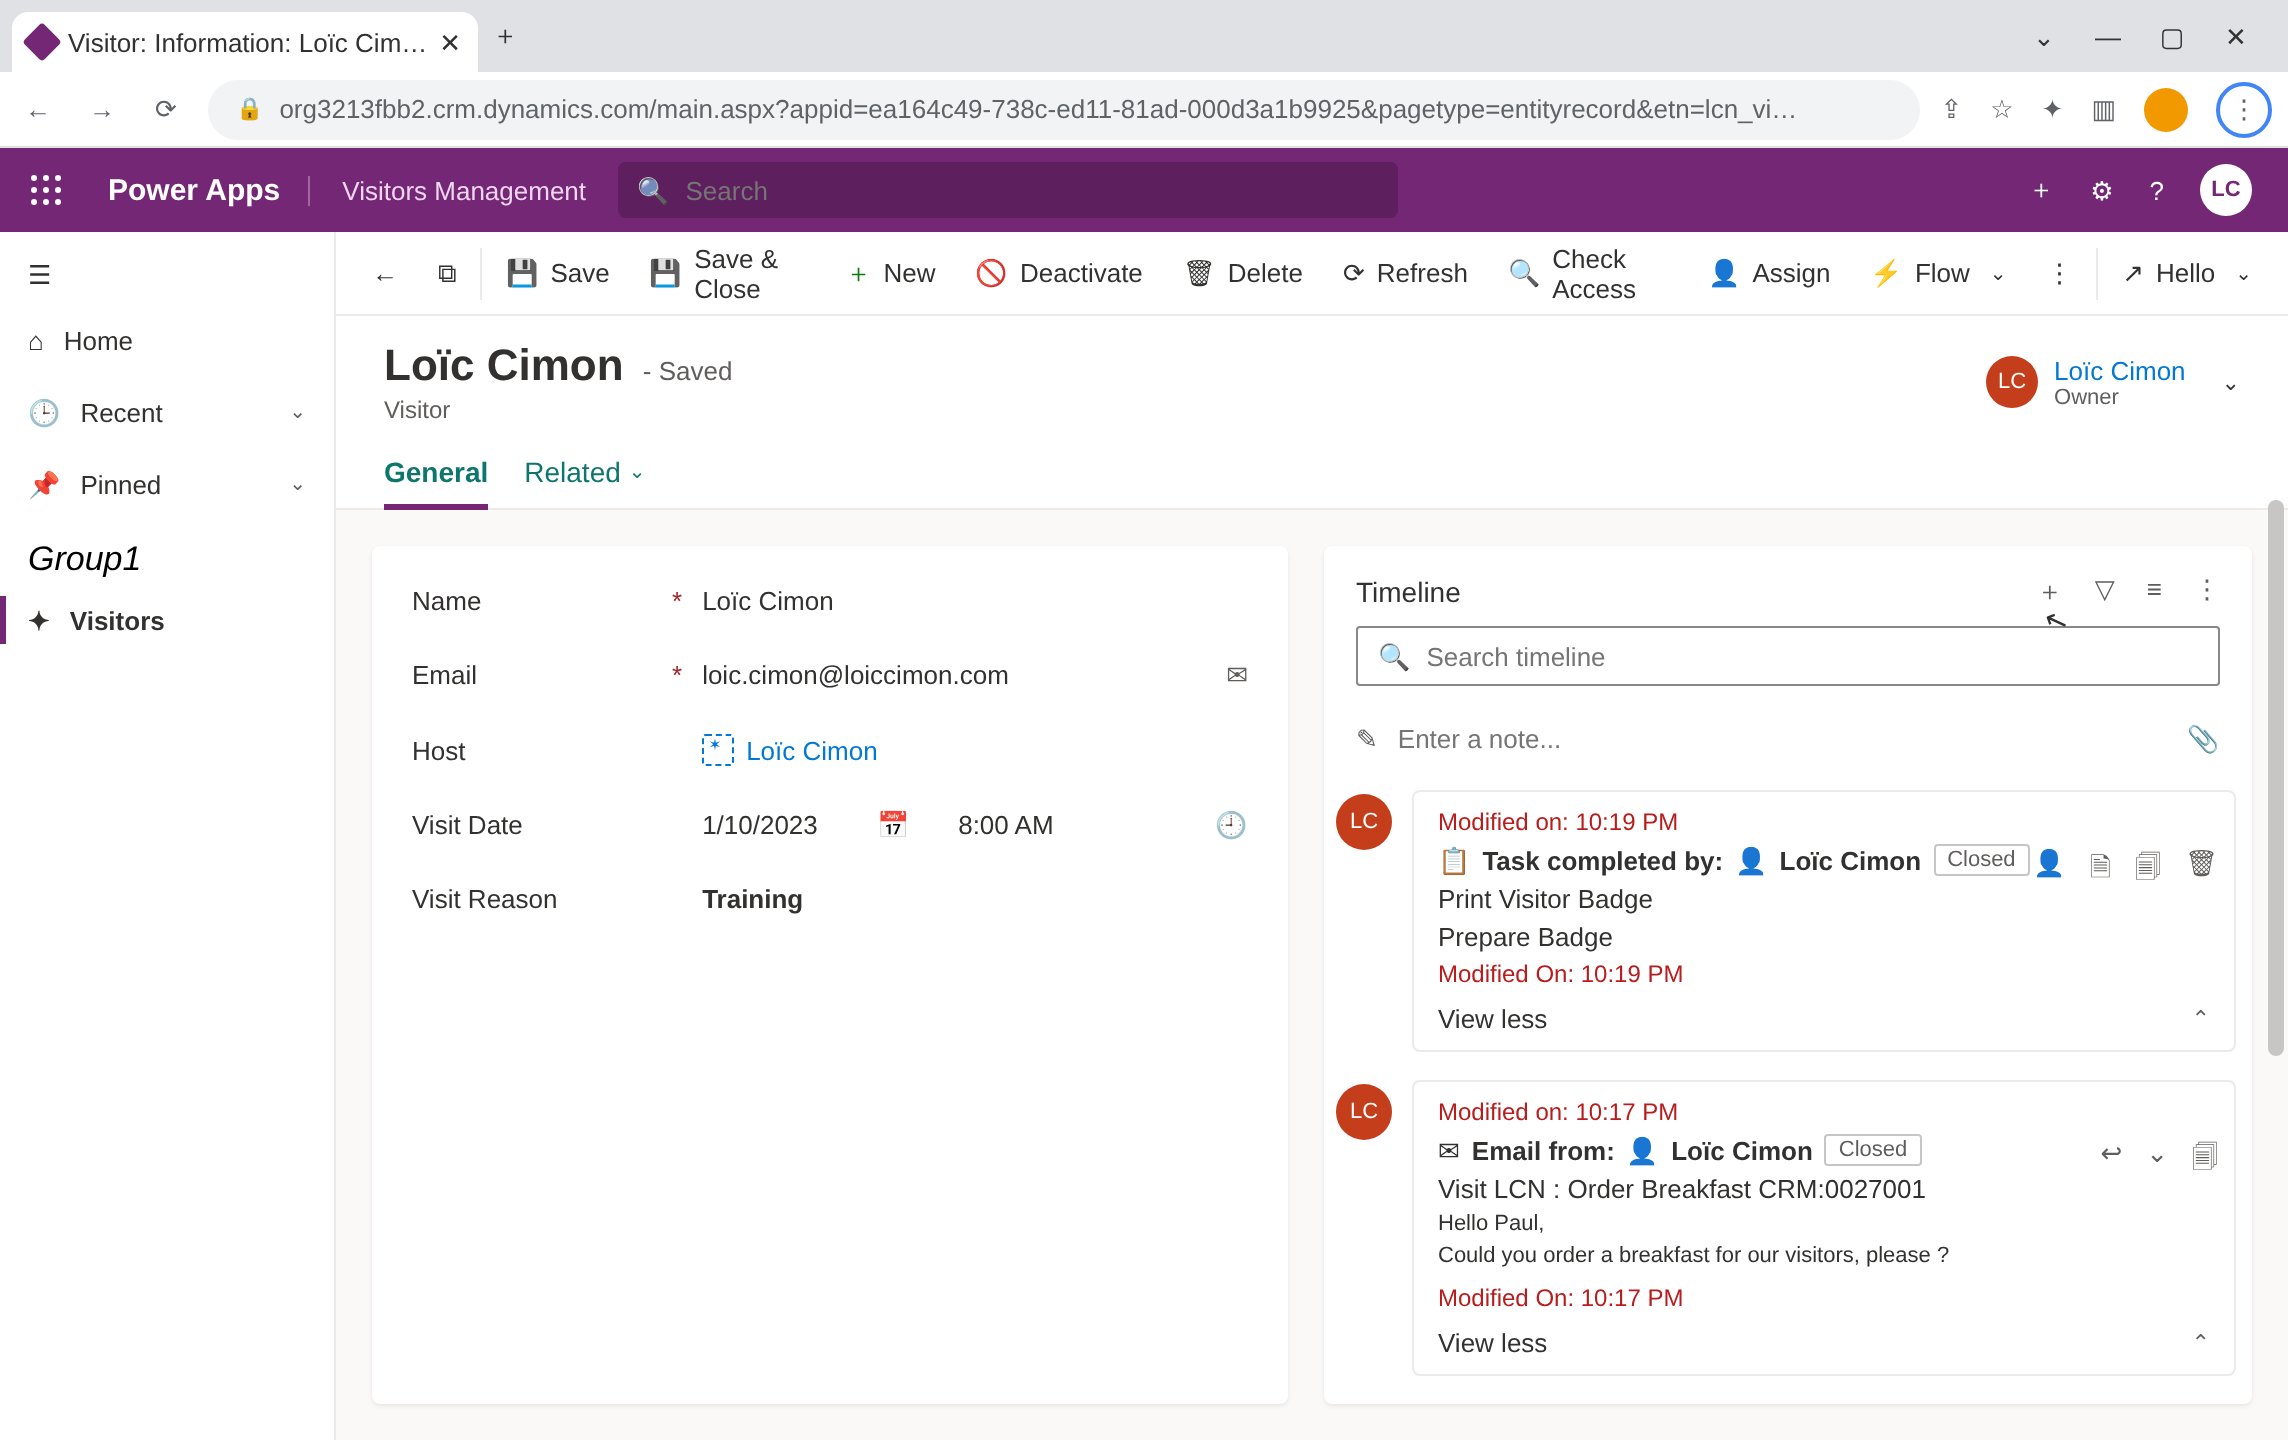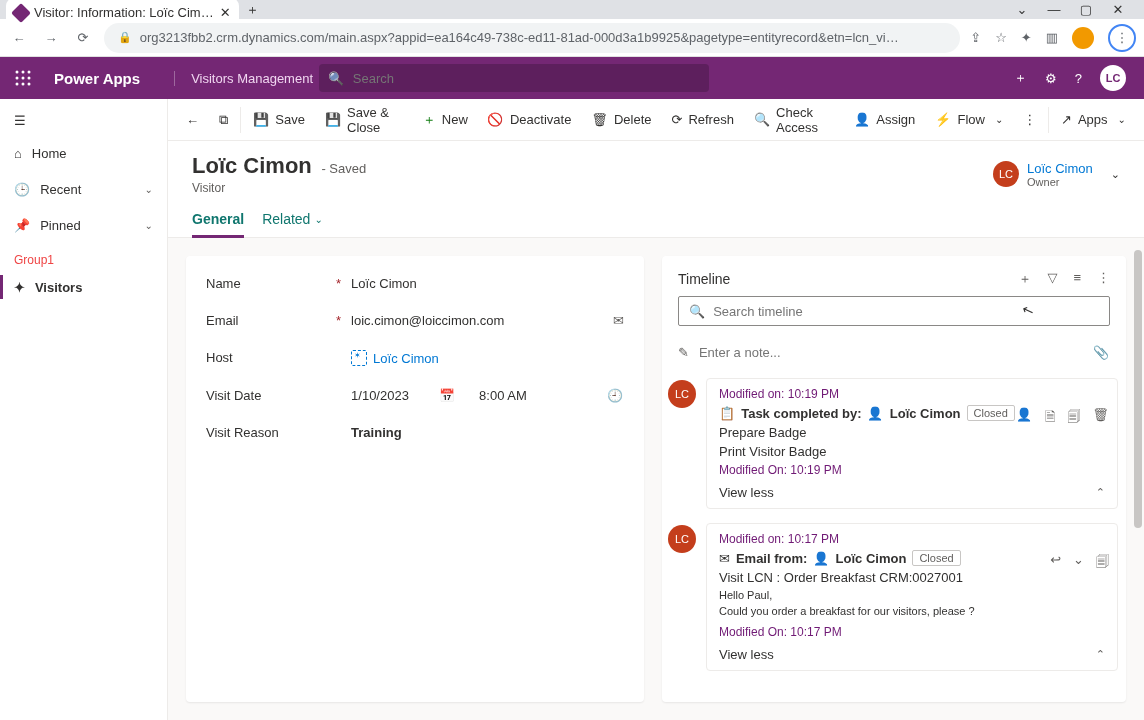--- a/index.html
+++ b/index.html
@@ -1,52 +1,52 @@
 <!DOCTYPE html>
 <html><head>
 <meta charset="utf-8">
 <style>
 * { box-sizing: border-box; margin: 0; padding: 0; }
 body { font-family: "Segoe UI", Tahoma, sans-serif; font-size: 13px; color: #323130; background: #fff; overflow: hidden; }
 .window { width: 1144px; height: 720px; display: flex; flex-direction: column; }
 
 
-.browser-tabs { height: 19px; background: #dfe1e5; display: flex; align-items: center; padding: 0 6px; }
+.browser-tabs { height: 36px; background: #dfe1e5; display: flex; align-items: center; padding: 0 6px; }
 .tab { background: #fff; height: 30px; margin-top: 6px; border-radius: 8px 8px 0 0; display: flex; align-items: center; padding: 0 8px; min-width: 180px; gap: 6px; }
 .tab .favicon { width: 14px; height: 14px; background: #742774; border-radius: 2px; transform: rotate(45deg); }
 .tab .close { margin-left: auto; cursor: pointer; }
 .newtab { width: 28px; height: 28px; display: flex; align-items: center; justify-content: center; cursor: pointer; }
 .winbtns { margin-left: auto; display: flex; gap: 16px; padding-right: 12px; color: #333; }
 .winbtns span { width: 16px; text-align: center; cursor: pointer;}
 
 .addr-bar { height: 38px; background: #fff; display: flex; align-items: center; padding: 0 8px; gap: 10px; border-bottom: 1px solid #e0e0e0;}
 .navbtn { width: 22px; height:22px; display:flex;align-items:center;justify-content:center;cursor:pointer;color:#5f6368;}
 .url-box { flex:1; background:#f1f3f4; border-radius:20px; height:30px;display:flex;align-items:center;padding:0 14px;color:#5f6368;gap:8px;overflow:hidden;}
 .url-box .lock{font-size:11px;}
 .url-text{white-space:nowrap;overflow:hidden;text-overflow:ellipsis;font-size:13px;}
 .addr-icons{display:flex;gap:14px;align-items:center;color:#5f6368;}
 .chrome-avatar{width:22px;height:22px;border-radius:50%;background:#f29900;}
 .chrome-menu{width:28px;height:28px;border-radius:50%;border:2px solid #4285f4;display:flex;align-items:center;justify-content:center;}
 
 
 .app-header{height:42px;background:#742774;color:#fff;display:flex;align-items:center;padding:0 6px;gap:14px;}
 .waffle{width:34px;height:34px;display:flex;align-items:center;justify-content:center;cursor:pointer;}
 .app-title{font-size:15px;font-weight:600;}
-.app-sub{font-size:13px;padding-left:16px;border-left:1px solid rgba(255,255,255,0.3);color:#f0d6f0;margin-left:20px;}
+.app-sub{font-size:13px;padding-left:16px;border-left:1px solid rgba(255,255,255,0.3);color:#f0d6f0;}
 .app-search{margin-left:auto;width:390px;height:28px;background:#5d1f5d;border-radius:4px;display:flex;align-items:center;padding:0 10px;gap:8px;color:#d6b3d6;position:relative;left:-150px;}
 .hdr-right{margin-left:auto;display:flex;align-items:center;gap:18px;padding-right:12px;}
 .hdr-avatar{width:26px;height:26px;border-radius:50%;background:#fff;color:#742774;display:flex;align-items:center;justify-content:center;font-size:11px;font-weight:600;}
 
 
 .content-row{flex:1;display:flex;overflow:hidden;}
 .sidebar{width:168px;border-right:1px solid #edebe9;display:flex;flex-direction:column;padding-top:6px;}
 .side-toggle{height:30px;display:flex;align-items:center;padding-left:14px;cursor:pointer;}
 .side-item{height:36px;display:flex;align-items:center;padding:0 14px;gap:10px;cursor:pointer;position:relative;font-size:13px;}
 .side-item .chev{margin-left:auto;color:#605e5c;font-size:10px;}
-.side-group{padding:10px 14px 2px;font-size:12px;color:#ef4444;font-weight:400;}
+.side-group{padding:10px 14px 2px;font-size:17px;color:#000000;font-weight:400;font-style:italic;}
 .side-item.active{background:#fff;font-weight:600;}
 .side-item.active::before{content:"";position:absolute;left:0;top:6px;bottom:6px;width:3px;background:#742774;}
 
 .main{flex:1;display:flex;flex-direction:column;overflow:hidden;background:#faf9f8;}
 .cmdbar{height:42px;background:#fff;border-bottom:1px solid #edebe9;display:flex;align-items:center;padding:0 8px;}
 .cmdbtn{height:34px;display:flex;align-items:center;gap:6px;padding:0 10px;cursor:pointer;font-size:13px;color:#323130;}
 .cmdbar .spacer{flex:1;}
 .cmdbar .sep{width:1px;height:26px;background:#edebe9;margin:0 2px;}
 
 .record-hdr{background:#fff;padding:12px 24px 0;display:flex;justify-content:space-between;}
@@ -59,21 +59,21 @@
 .rec-owner .lbl{font-size:11px;color:#605e5c;}
 
 .tabs{background:#fff;padding:10px 24px 0;display:flex;gap:18px;border-bottom:1px solid #edebe9;}
 .tab-item{padding:6px 0 10px;cursor:pointer;font-size:14px;color:#0f766e;position:relative;display:flex;align-items:center;gap:4px;}
 .tab-item.active{font-weight:600;}
 .tab-item.active::after{content:"";position:absolute;left:0;right:0;bottom:-1px;height:3px;background:#742774;}
 
 .form-area{flex:1;display:flex;gap:18px;padding:18px;overflow:auto;}
 .card{background:#fff;border-radius:4px;box-shadow:0 1px 2px rgba(0,0,0,0.08);}
 .form-card{flex:0 0 458px;padding:20px 20px 28px;}
-.field-row{display:flex;margin-bottom:22px;position:relative;}
+.field-row{display:flex;align-items:center;margin-bottom:22px;position:relative;}
 .fld-label{width:130px;font-size:13px;color:#323130;}
 .req{color:#a4262c;margin-right:10px;font-size:13px;}
 .fld-val{font-size:13px;}
 .fld-link{color:#0078d4;display:flex;align-items:center;gap:6px;}
 .lookup-ic{width:16px;height:16px;border:1px dashed #0078d4;border-radius:2px;position:relative;}
 .lookup-ic::after{content:"✶";position:absolute;font-size:8px;color:#0078d4;left:2px;top:0;}
 .fld-tail{margin-left:auto;color:#605e5c;}
 
 .timeline-card{flex:1;padding:14px 0;min-width:440px;display:flex;flex-direction:column;}
 .tl-hdr{display:flex;align-items:center;padding:0 16px 8px;gap:8px;}
@@ -81,21 +81,21 @@
 .tl-icons{margin-left:auto;display:flex;gap:16px;color:#605e5c;}
 .tl-icons span{cursor:pointer;}
 .tl-search{margin:0 16px;height:30px;border:1px solid #8a8886;border-radius:2px;display:flex;align-items:center;padding:0 10px;gap:8px;color:#605e5c;}
 .tl-note{margin:10px 16px 4px;height:32px;display:flex;align-items:center;gap:10px;color:#605e5c;}
 .tl-note .att{margin-left:auto;}
 
 .tl-list{flex:1;overflow:auto;padding:6px 8px 0 6px;}
 .tl-item{display:flex;gap:10px;margin-bottom:14px;}
 .tl-av{width:28px;height:28px;border-radius:50%;background:#c43e1c;color:#fff;display:flex;align-items:center;justify-content:center;font-size:11px;flex-shrink:0;margin-top:2px;}
 .tl-body{flex:1;border:1px solid #edebe9;border-radius:4px;padding:8px 12px;position:relative;}
-.tl-mod{font-size:12px;color:#701a75;}
+.tl-mod{font-size:12px;color:#b91c1c;}
 .tl-line{display:flex;align-items:center;gap:6px;margin-top:4px;font-size:13px;}
 .tl-badge{font-size:11px;border:1px solid #c8c6c4;border-radius:2px;padding:1px 6px;color:#605e5c;}
 .tl-actions{position:absolute;right:8px;top:28px;display:flex;gap:12px;color:#605e5c;}
 .tl-actions span{cursor:pointer;font-size:13px;}
 .tl-desc{font-size:13px;margin-top:4px;}
 .tl-desc.sm{font-size:11px;}
 .tl-foot{display:flex;align-items:center;margin-top:8px;}
 .tl-foot .vl{color:#323130;font-size:13px;cursor:pointer;}
 .tl-foot .ar{margin-left:auto;color:#605e5c;cursor:pointer;font-size:11px;}
 input{border:none;background:transparent;outline:none;width:100%;font:inherit;}
@@ -241,21 +241,21 @@
         <div class="cmdbtn">
             <span>⚡</span>
             <span>Flow</span>
             <span style="margin-left:4px;font-size:10px">⌄</span>
           </div>
         <div class="cmdbtn">⋮</div>
         <div class="spacer"></div>
         <div class="sep"></div>
         <div class="cmdbtn">
             <span>↗</span>
-            <span>Apps</span>
+            <span>Hello</span>
             <span style="margin-left:4px;font-size:10px">⌄</span>
           </div>
       </div>
 
       <div class="record-hdr">
         <div>
           <span class="rec-title">Loïc Cimon</span>
           <span class="rec-saved">- Saved</span>
           <div class="rec-sub">Visitor</div>
         </div>
@@ -347,22 +347,22 @@
                   <span>👤</span>
                   <b>Loïc Cimon</b>
                   <span class="tl-badge">Closed</span>
                 </div>
                 <div class="tl-actions">
                   <span>👤</span>
                   <span>🗎</span>
                   <span>🗐</span>
                   <span>🗑</span>
                 </div>
+                <div class="tl-desc">Print Visitor Badge</div>
                 <div class="tl-desc">Prepare Badge</div>
-                <div class="tl-desc">Print Visitor Badge</div>
                 <div class="tl-mod" style="margin-top:4px">Modified On: 10:19 PM</div>
                 <div class="tl-foot">
                     <span class="vl">View less</span>
                     <span class="ar">⌃</span>
                   </div>
               </div>
             </div>
 
             <div class="tl-item">
               <div class="tl-av">LC</div>

